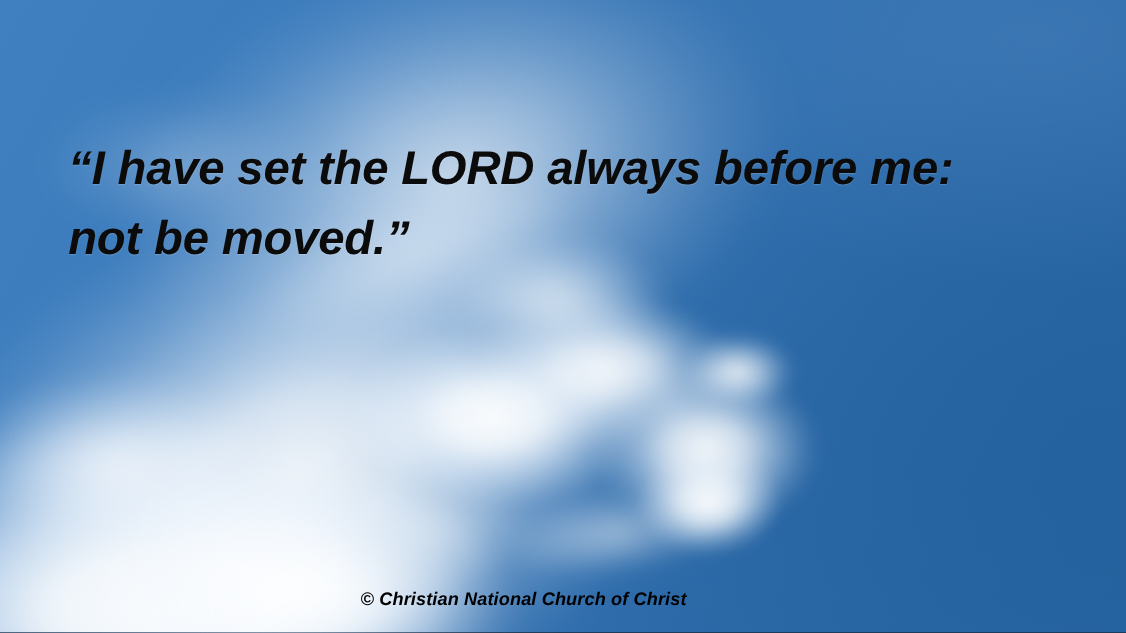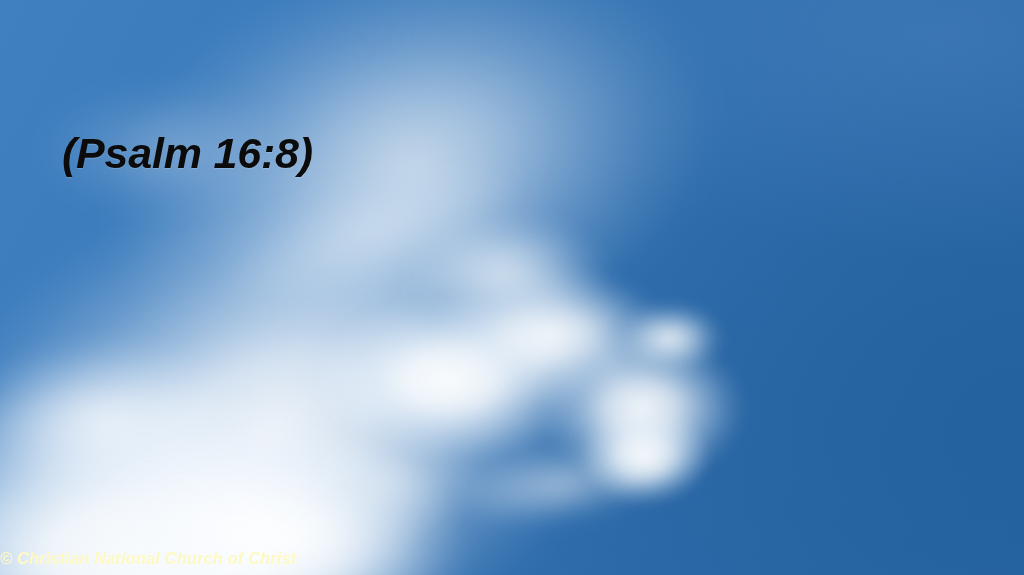--- a/index.html
+++ b/index.html
@@ -245,27 +245,26 @@
     color: #0b0b0b;
     white-space: nowrap;
     text-shadow: 0 1px 1px rgba(255,255,255,0.18);
   }
 
   #copyright {
     position: absolute;
     left: 0;
     top: 536px;
     width: 952px;
-    text-align: left;
+    text-align: center;
     font-size: 16.5px;
     font-weight: bold;
     font-style: italic;
     letter-spacing: 0.1px;
-    color: #fef9c3;
-    margin-top: 13px;
+    color: #000000;
   }
 </style>
 </head>
 <body>
 
 <div id="slide">
 
   <div class="sky-base"></div>
   <div class="sky-tint-right"></div>
   <div class="sky-tint-top"></div>
@@ -281,18 +280,19 @@
   <div class="cloud wisp-4"></div>
   <div class="cloud wisp-5"></div>
   <div class="cloud puff-c1"></div>
   <div class="cloud puff-c2"></div>
   <div class="cloud puff-c5"></div>
   <div class="cloud puff-c3"></div>
   <div class="cloud puff-c4"></div>
   <div class="cloud wisp-1"></div>
 
   <div id="verse-block">
-    <div class="verse-line">(Psalm 16:8)</div>
+    <div class="verse-line">“I have set the LORD always before me:</div>
+    <div class="verse-line">not be moved.”</div>
   </div>
 
   <div id="copyright">© Christian National Church of Christ</div>
 
 </div>
 
 </body></html>

